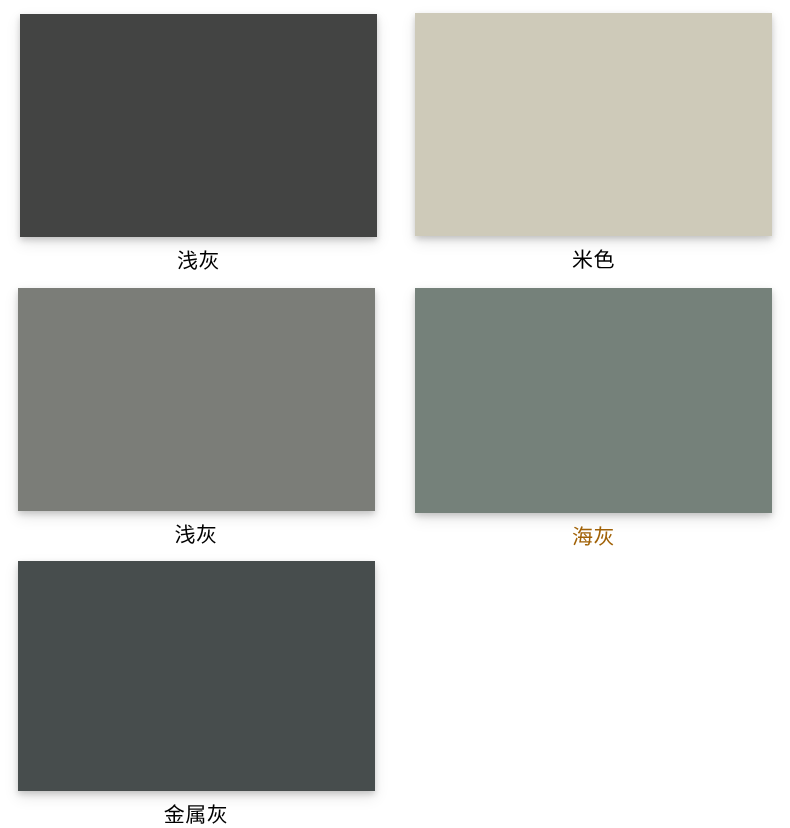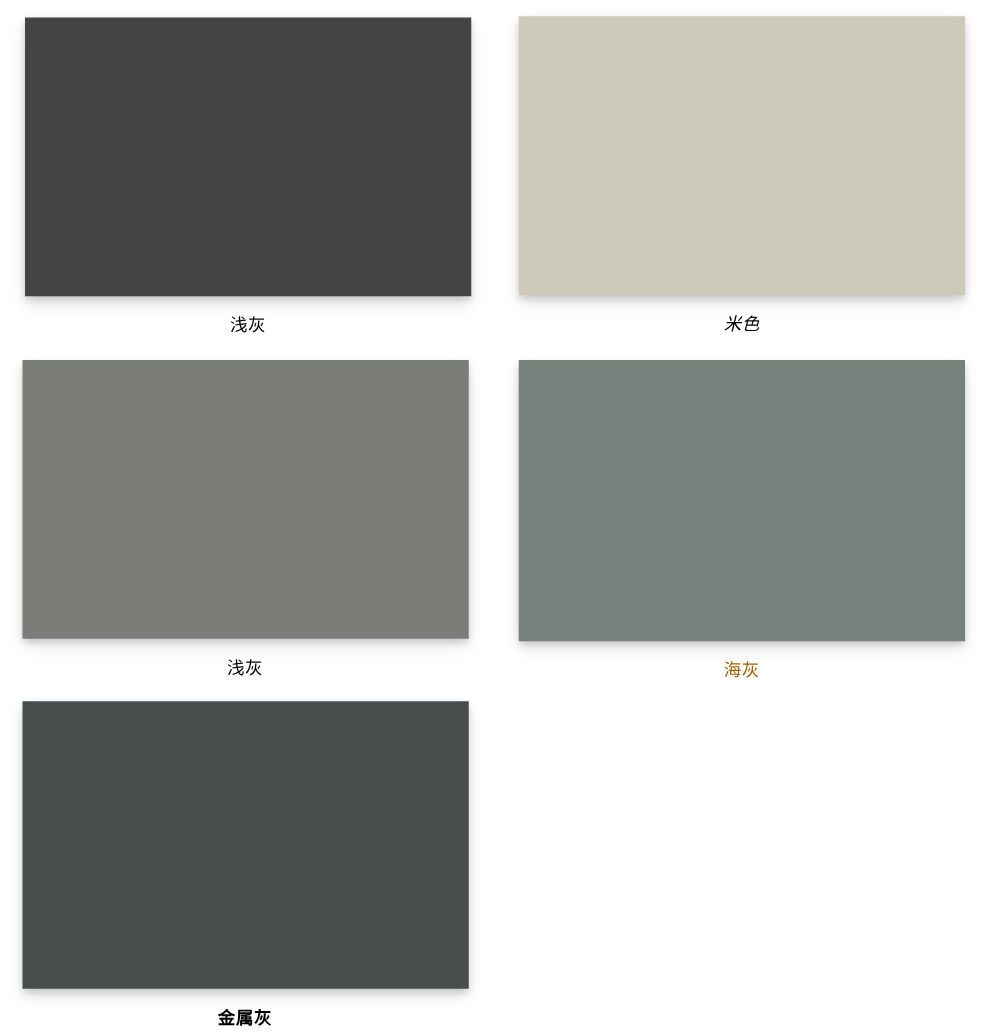--- a/index.html
+++ b/index.html
@@ -46,52 +46,52 @@
       0 3px 6px rgba(0, 0, 0, 0.17),
       0 6px 14px rgba(0, 0, 0, 0.10);
   }
 
   .swatch-card.row-3 .swatch-chip {
     height: 230px;
   }
 
   .swatch-label {
     margin-top: 13px;
-    font-size: 14px;
+    font-size: 21px;
     line-height: 22px;
     color: #000000;
     letter-spacing: 0.5px;
     text-align: right;
     white-space: nowrap;
   }
 </style>
 </head>
 <body style="background-color: rgb(255, 255, 255);">
 
 <div class="swatch-grid">
 
   <div class="swatch-card col-left row-1">
     <div class="swatch-chip" style="background-color: rgb(67, 68, 67);"></div>
     <div class="swatch-label" style="color: rgb(0, 0, 0);">浅灰</div>
   </div>
 
 
   <div class="swatch-card col-left row-2">
     <div class="swatch-chip" style="background-color: rgb(206, 202, 185);"></div>
-    <div class="swatch-label" style="color: rgb(0, 0, 0); font-style: italic;">米色</div>
+    <div class="swatch-label" style="color: rgb(0, 0, 0);">米色</div>
   </div>
 
   <div class="swatch-card col-right row-2">
     <div class="swatch-chip" style="background-color: rgb(123, 125, 120);"></div>
     <div class="swatch-label" style="color: rgb(0, 0, 0);">浅灰</div>
   </div>
 
   <div class="swatch-card col-left row-3">
     <div class="swatch-chip" style="background-color: rgb(117, 129, 122);"></div>
     <div class="swatch-label" style="color: #a16207;">海灰</div>
   </div>
 
   <div class="swatch-card col-right row-3">
     <div class="swatch-chip" style="background-color: rgb(71, 77, 77);"></div>
-    <div class="swatch-label" style="color: rgb(0, 0, 0); font-weight: bold;">金属灰</div>
+    <div class="swatch-label" style="color: rgb(0, 0, 0);">金属灰</div>
   </div>
 
 </div>
 
 </body></html>

